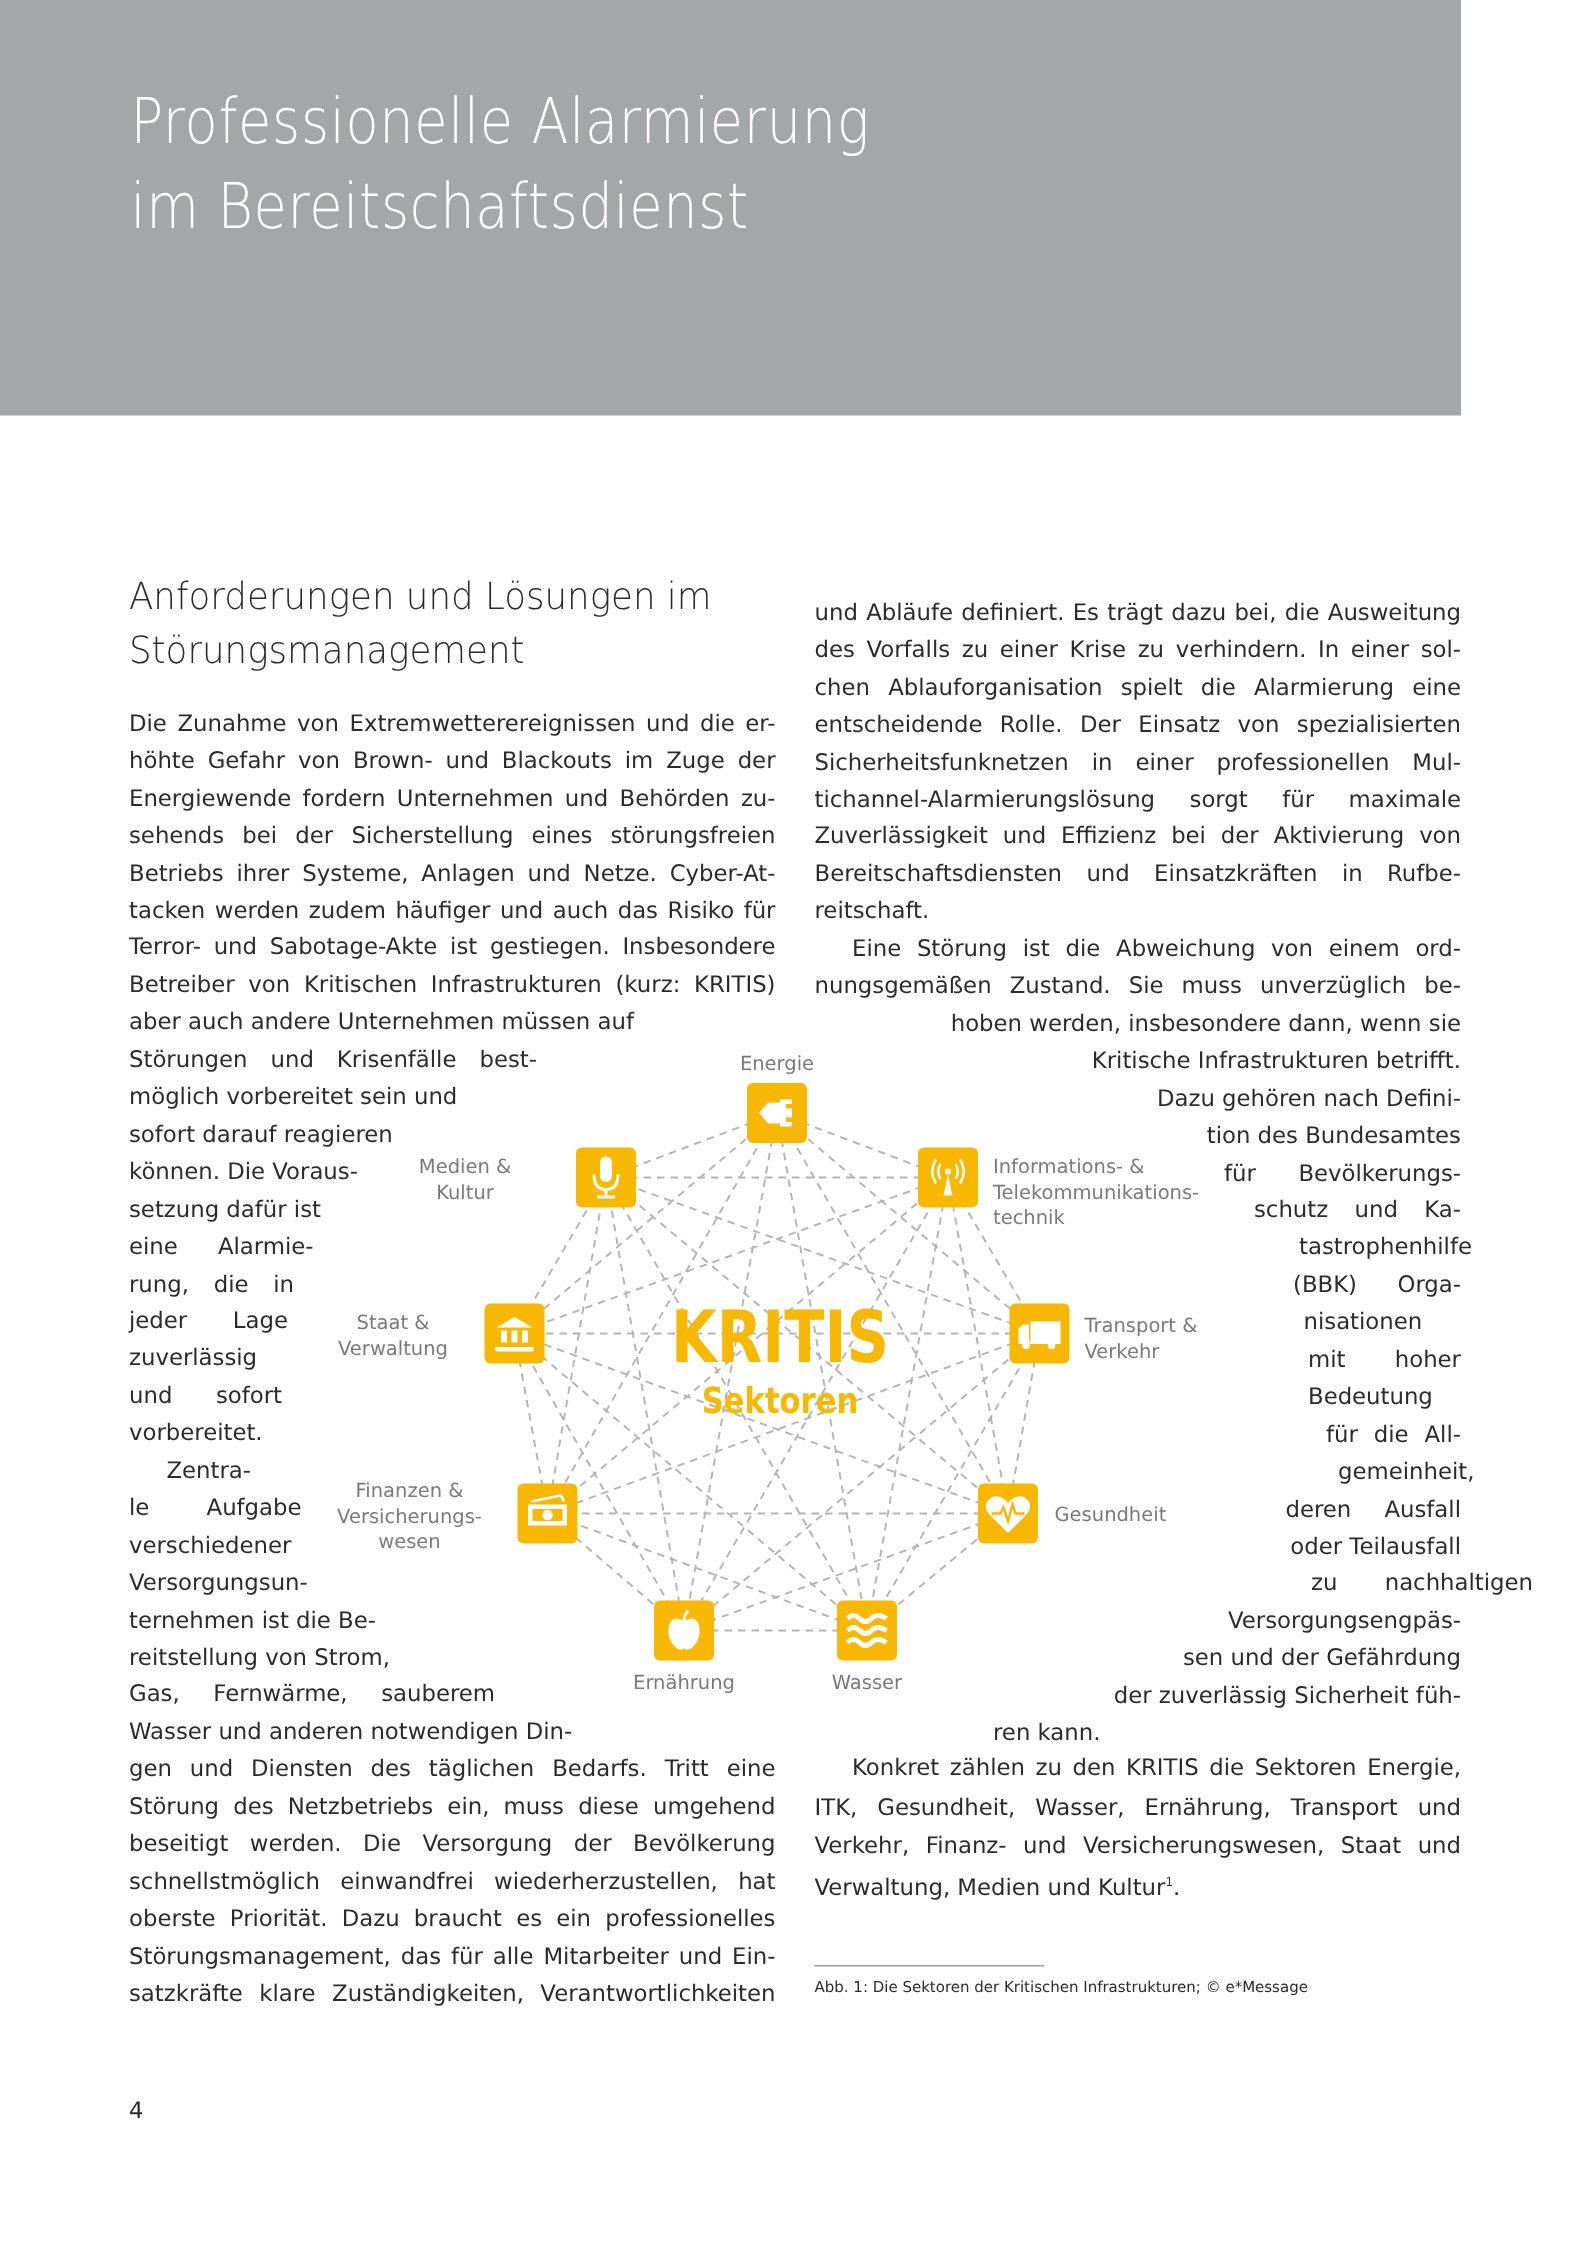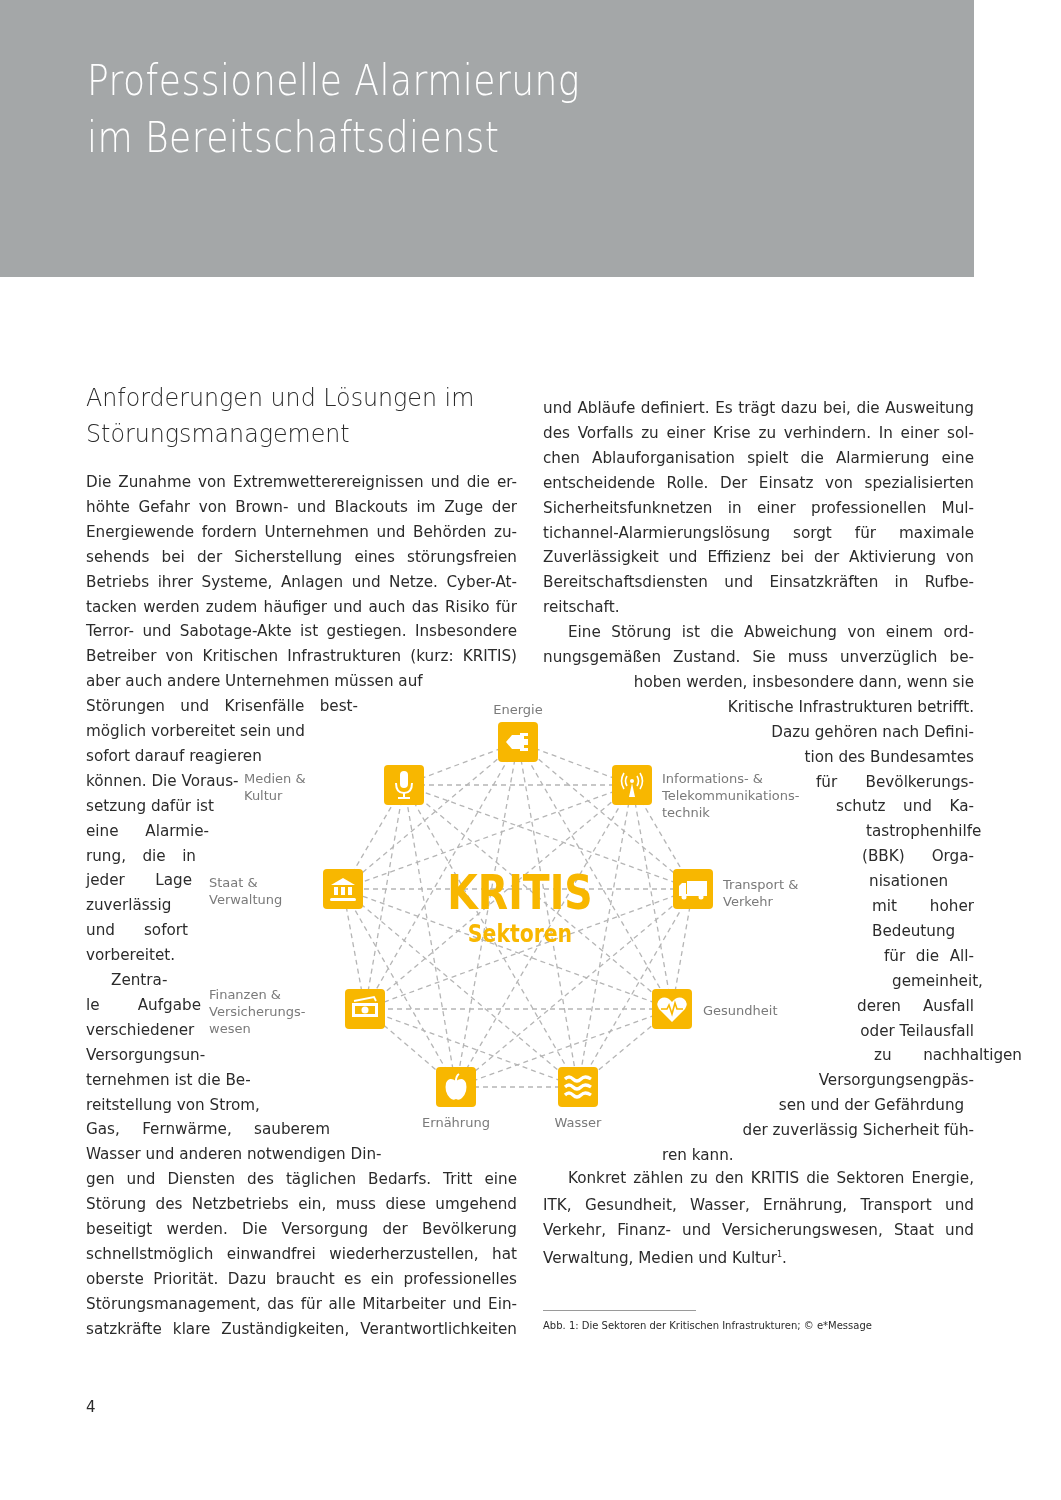--- a/index.html
+++ b/index.html
@@ -14,21 +14,21 @@
              font-size:25px; line-height:36px; color:#2b2b2b; font-family:"DejaVu Sans", sans-serif;
              transform:scaleX(0.95); transform-origin:left top; }
   .subhead span { display:block; }
   .line { position:absolute; white-space:nowrap; font-size:15.2px; line-height:24.9px;
           font-family:"DejaVu Sans", sans-serif; color:#2b2b2b; }
   .line.just { text-align:justify; text-align-last:justify; }
   .line.r { text-align:right; }
   .diagram { position:absolute; left:220px; top:690px; width:600px; height:450px; }
   .node-label { position:absolute; font-size:13px; line-height:17px; color:#7a7a7a; white-space:nowrap;
                 font-family:"DejaVu Sans", sans-serif; }
-  .node-label.ra { text-align:left; }
+  .node-label.ra { text-align:center; }
   .kritis { position:absolute; left:0; width:100%; text-align:center; color:#f8b700; font-weight:bold;
             font-family:"DejaVu Sans", sans-serif; }
   .footnote-rule { position:absolute; left:543px; top:1310px; width:153px; height:1px; background:#9a9a9a; }
   .footnote { position:absolute; left:543px; top:1320px; font-size:10px; color:#2b2b2b; white-space:nowrap; }
   .pagenum { position:absolute; left:86px; top:1398px; font-size:15px; color:#2b2b2b; }
   sup { font-size:8px; }
 </style>
 </head>
 <body>
 
@@ -103,21 +103,21 @@
     <div class="line just" style="left: 862px; width: 112px; top: 844.2px;">(BBK) Orga-</div>
     <div class="line just" style="left: 869px; width: 105px; top: 869.1px;">nisationen</div>
     <div class="line just" style="left: 872px; width: 102px; top: 894px;">mit hoher</div>
     <div class="line just" style="left: 872px; width: 102px; top: 918.9px;">Bedeutung</div>
     <div class="line just" style="left: 884px; width: 90px; top: 943.8px;">für die All-</div>
     <div class="line r" style="left: 892px; width: 82px; top: 968.7px;">gemeinheit,</div>
     <div class="line just" style="left: 857px; width: 117px; top: 993.6px;">deren Ausfall</div>
     <div class="line r" style="left: 843px; width: 131px; top: 1018.5px;">oder Teilausfall</div>
     <div class="line just" style="left: 874px; width: 148px; top: 1043.4px;">zu nachhaltigen</div>
     <div class="line r" style="left: 802px; width: 172px; top: 1068.3px;">Versorgungsengpäs-</div>
-    <div class="line r" style="left: 769px; width: 205px; top: 1093.2px; text-align: center;">sen und der Gefährdung</div>
+    <div class="line r" style="left: 769px; width: 205px; top: 1093.2px;">sen und der Gefährdung</div>
     <div class="line r" style="left: 727px; width: 247px; top: 1118.1px;">der zuverlässig Sicherheit füh-</div>
     <div class="line" style="left: 662px; top: 1143px;">ren kann.</div>
     <div class="line just" style="left: 568px; width: 406px; top: 1166px;">Konkret zählen zu den KRITIS die Sektoren Energie,</div>
     <div class="line just" style="left: 543px; width: 431px; top: 1192.8px;">ITK, Gesundheit, Wasser, Ernährung, Transport und</div>
     <div class="line just" style="left: 543px; width: 431px; top: 1217.7px;">Verkehr, Finanz- und Versicherungswesen, Staat und</div>
     <div class="line" style="left: 543px; top: 1242.6px;">Verwaltung, Medien und Kultur<sup>1</sup><span>.</span></div>
   </div>
 
 <div class="diagram">
   <svg id="net" width="600" height="450" style="position:absolute;left:0;top:0">

